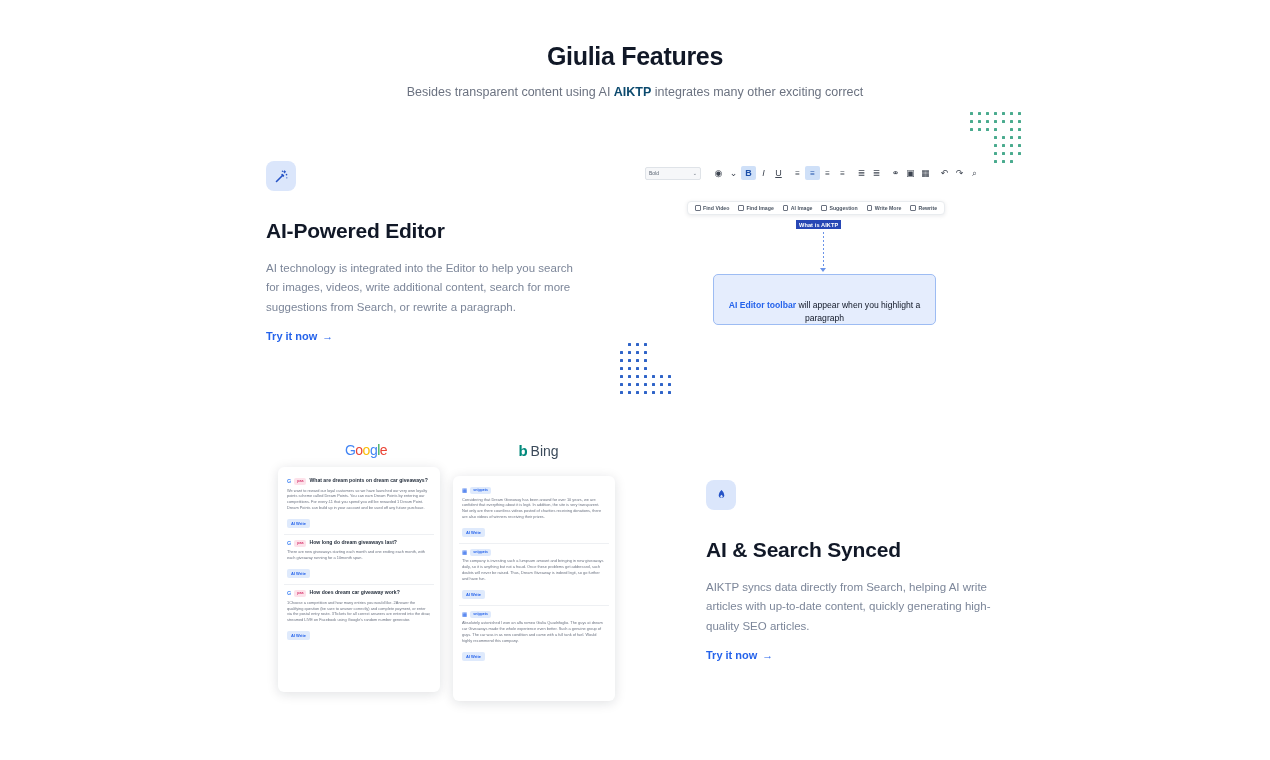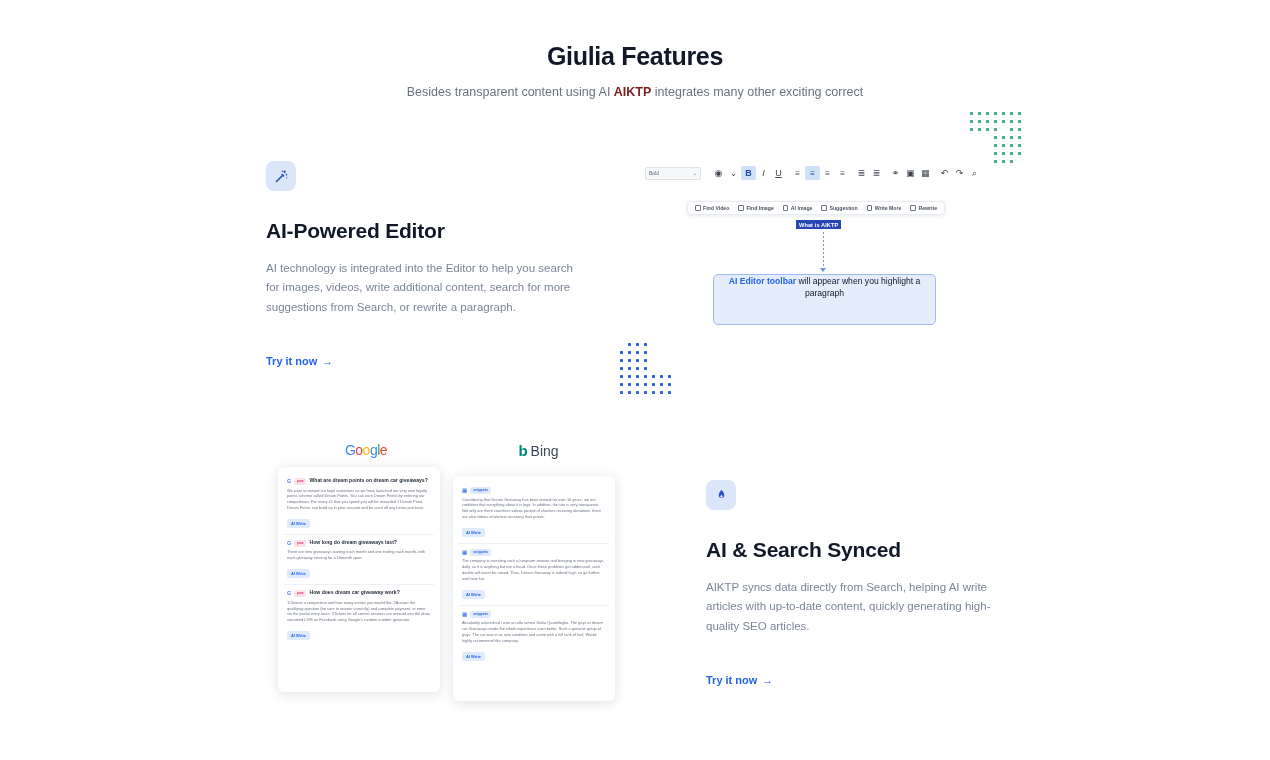--- a/index.html
+++ b/index.html
@@ -9,41 +9,41 @@
     font-family: "Liberation Sans", sans-serif;
     color: #0f172a;
     overflow: hidden;
   }
   .page { position: relative; width: 1270px; height: 760px; }
 
   
   .hdr { position: absolute; left: 0; top: 42px; width: 1270px; text-align: center; }
   .hdr h1 { font-size: 25px; font-weight: 700; letter-spacing: -0.3px; color: #111827; }
   .hdr .sub { margin-top: 14px; font-size: 12.5px; color: #6b7280; font-weight: 500; }
-  .hdr .sub b { color: #7f1d1d; font-weight: 700; }
+  .hdr .sub b { color: #0c4a6e; font-weight: 700; }
 
   
   .dots { position: absolute; display: grid; gap: 0; }
   .dot { width: 3px; height: 3px; border-radius: 0.5px; }
   .dots-green { left: 970px; top: 112px; grid-template-columns: repeat(7, 8px); grid-auto-rows: 8px; }
   .dots-blue  { left: 620px; top: 343px; grid-template-columns: repeat(7, 8px); grid-auto-rows: 8px; }
   .dot.g { background: #4aab8e; }
   .dot.b { background: #2f64c8; }
   .dot.off { background: transparent; }
 
   
   .feat { position: absolute; width: 310px; }
   .feat .badge {
     width: 30px; height: 30px; border-radius: 8px;
     background: #dbe6fb; display: flex; align-items: center; justify-content: center;
   }
   .feat h2 { margin-top: 28px; font-size: 21px; font-weight: 700; color: #111827; letter-spacing: -0.2px; }
   .feat p { margin-top: 16px; font-size: 11.5px; line-height: 1.68; color: #7c8699; }
   .feat .cta {
-    margin-top: 38px; display: inline-flex; align-items: center; gap: 5px;
+    margin-top: 13px; display: inline-flex; align-items: center; gap: 5px;
     font-size: 11px; font-weight: 700; color: #2563eb; text-decoration: none;
   }
   .feat-1 { left: 266px; top: 161px; }
   .feat-2 { left: 706px; top: 480px; width: 300px; }
 
   
   .editor { position: absolute; left: 645px; top: 164px; width: 356px; }
   .toolbar {
     display: flex; align-items: center; gap: 0px;
     background: #fff; padding: 2px 0; height: 18px;
@@ -75,21 +75,21 @@
     padding: 1.5px 3px; letter-spacing: .1px;
   }
   .dashline { position: absolute; left: 178px; top: 68px; width: 1px; height: 37px;
     background: repeating-linear-gradient(to bottom, #6a93e8 0 2px, transparent 2px 4px); }
   .arrowhead { position: absolute; left: 175px; top: 104px; width: 0; height: 0;
     border-left: 3.5px solid transparent; border-right: 3.5px solid transparent; border-top: 4px solid #6a93e8; }
 
   .callout {
     position: absolute; left: 68px; top: 110px; width: 223px; height: 51px;
     background: #e5edfd; border: 1px solid #9dbcf3; border-radius: 5px;
-    display: flex; align-items: flex-start; justify-content: center; text-align: center;
+    display: flex; align-items: flex-end; justify-content: center; text-align: center;
     font-size: 8.6px; color: #111827; line-height: 1.45; padding: 0 2px; font-weight: 500;
   }
   .callout b { color: #2563eb; font-weight: 700; }
 
   
   .searchmock { position: absolute; left: 276px; top: 442px; width: 345px; }
   .logos { display: flex; }
   .logo-g { width: 180px; text-align: center; font-size: 14px; font-weight: 500; letter-spacing: -.5px; }
   .logo-g .b1{color:#4285F4}.logo-g .r{color:#EA4335}.logo-g .y{color:#FBBC05}.logo-g .b2{color:#4285F4}.logo-g .g{color:#34A853}.logo-g .r2{color:#EA4335}
   .logo-b { width: 165px; display: flex; align-items: center; justify-content: center; gap: 3px; }

